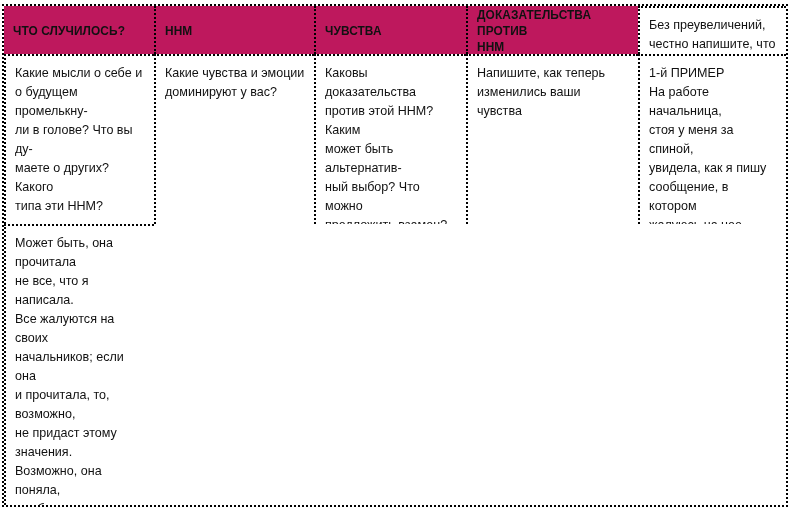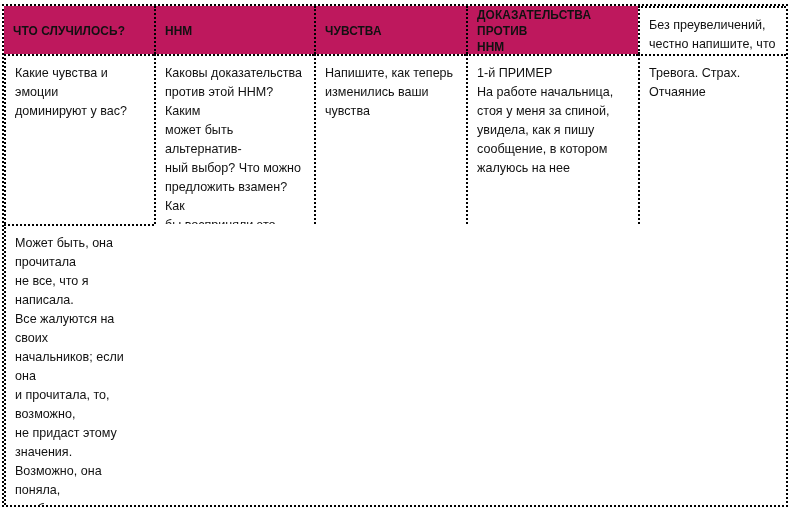--- a/index.html
+++ b/index.html
@@ -79,20 +79,27 @@
       <span class="header-text">ДОКАЗАТЕЛЬСТВА ПРОТИВ
 ННМ</span>
     </div>
 
     <div class="cell border-top">
       <div class="cell-text">Без преувеличений,
 честно напишите, что
 произошло</div>
     </div>
     <div class="cell border-top">
+      <div class="cell-text">Какие мысли о себе и
+о будущем промелькну-
+ли в голове? Что вы ду-
+маете о других? Какого
+типа эти ННМ?</div>
+    </div>
+    <div class="cell border-top">
       <div class="cell-text">Какие чувства и эмоции
 доминируют у вас?</div>
     </div>
     <div class="cell border-top">
       <div class="cell-text">Каковы доказательства
 против этой ННМ? Каким
 может быть альтернатив-
 ный выбор? Что можно
 предложить взамен? Как
 бы восприняли это, если
@@ -107,24 +114,20 @@
 
     <div class="cell border-top">
       <div class="cell-text">1-й ПРИМЕР
 На работе начальница,
 стоя у меня за спиной,
 увидела, как я пишу
 сообщение, в котором
 жалуюсь на нее</div>
     </div>
     <div class="cell border-top">
-      <div class="cell-text">Тревога. Страх.
-Отчаяние</div>
-    </div>
-    <div class="cell border-top">
       <div class="cell-text">Может быть, она прочитала
 не все, что я написала.
 Все жалуются на своих
 начальников; если она
 и прочитала, то, возможно,
 не придаст этому значения.
 Возможно, она поняла,
 что была слишком строга
 ко мне, и изменит свое
 поведение.

